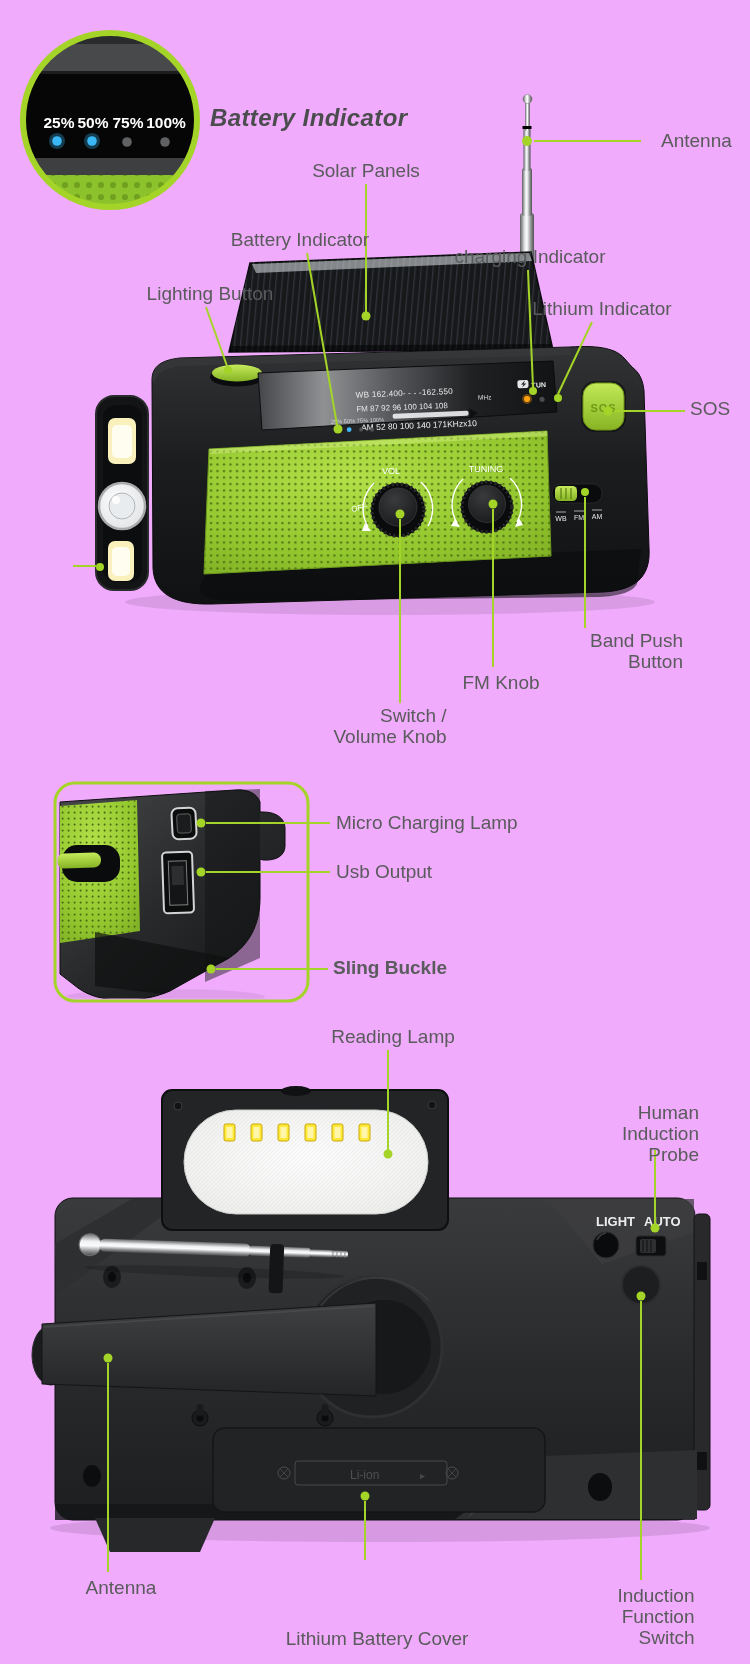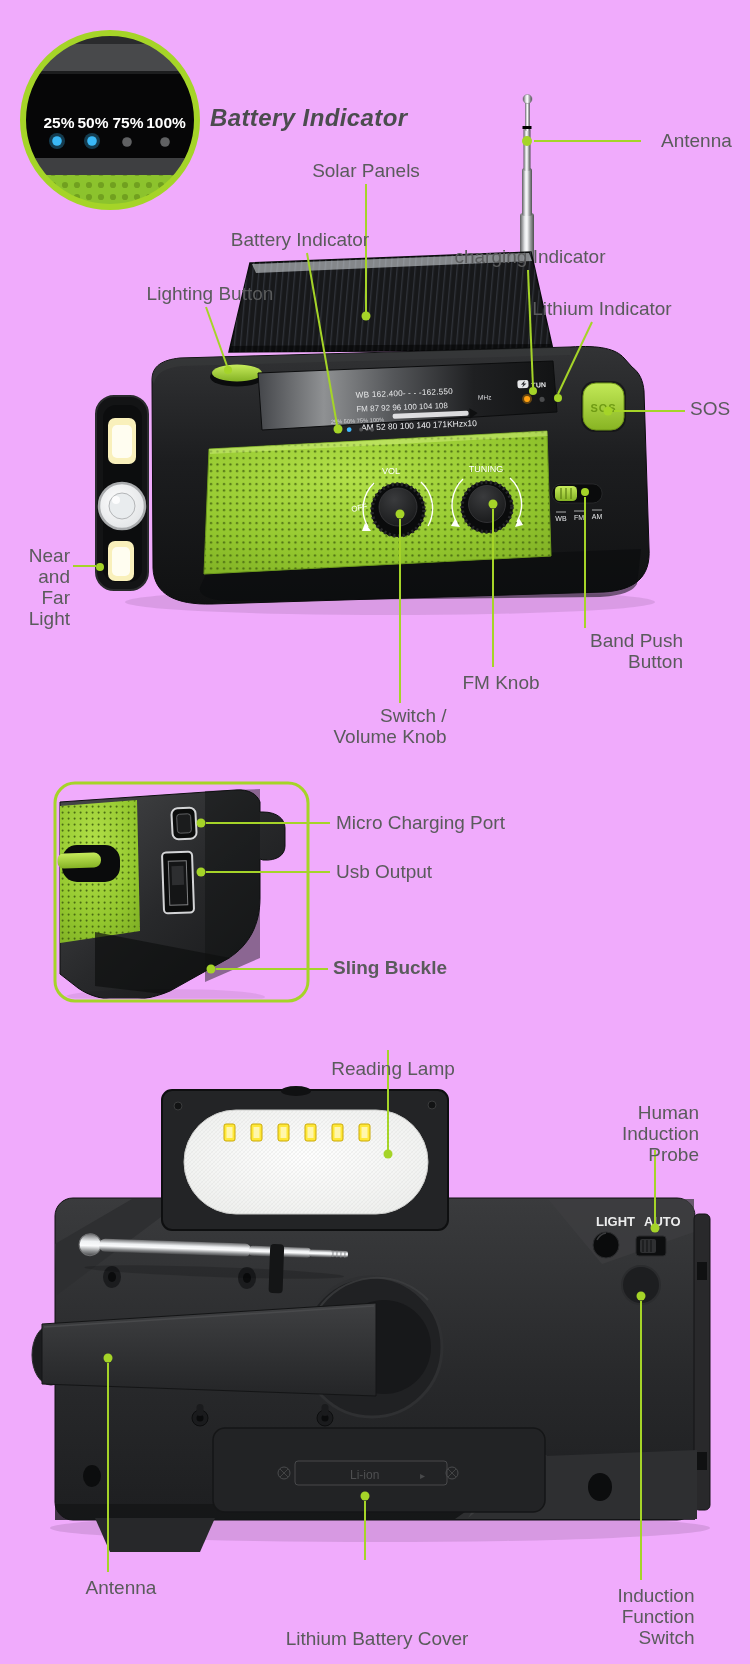--- a/index.html
+++ b/index.html
@@ -439,32 +439,30 @@
 
 <div class="title" style="left:210px;top:104px;">Battery Indicator</div>
 
 <div class="lbl" style="left:661px;top:130px;text-align:center;">Antenna</div>
 <div class="lbl c" style="left:366px;top:160px;">Solar Panels</div>
 <div class="lbl c" style="left:300px;top:229px;">Battery Indicator</div>
 <div class="lbl c" style="left:530px;top:246px;">charging Indicator</div>
 <div class="lbl c" style="left:210px;top:283px;">Lighting Button</div>
 <div class="lbl c" style="left:602px;top:298px;">Lithium Indicator</div>
 <div class="lbl" style="left:690px;top:398px;">SOS</div>
-<div class="lbl r" style="left:0px;top:545px;width:70px;">Near and
-Far Light</div>
 <div class="lbl c" style="left:616px;top:630px;">Band Push Button</div>
 <div class="lbl c" style="left:501px;top:672px;">FM Knob</div>
 <div class="lbl c" style="left:390px;top:705px;">Switch /
 Volume Knob</div>
 
-<div class="lbl" style="left:336px;top:812px;">Micro Charging Port</div>
+<div class="lbl" style="left:336px;top:812px;">Micro Charging Lamp</div>
 <div class="lbl" style="left:336px;top:861px;">Usb Output</div>
 <div class="lbl" style="left:333px;top:957px;font-weight:bold;">Sling Buckle</div>
 
-<div class="lbl c" style="left:393px;top:1026px;margin-top:32px;">Reading Lamp</div>
+<div class="lbl c" style="left:393px;top:1026px;">Reading Lamp</div>
 <div class="lbl c" style="left:648px;top:1102px;">Human
 Induction Probe</div>
 <div class="lbl c" style="left:121px;top:1577px;">Antenna</div>
 <div class="lbl c" style="left:377px;top:1628px;">Lithium Battery Cover</div>
 <div class="lbl c" style="left:639px;top:1585px;">Induction
 Function Switch</div>
 
 </div>
 
 </body></html>

